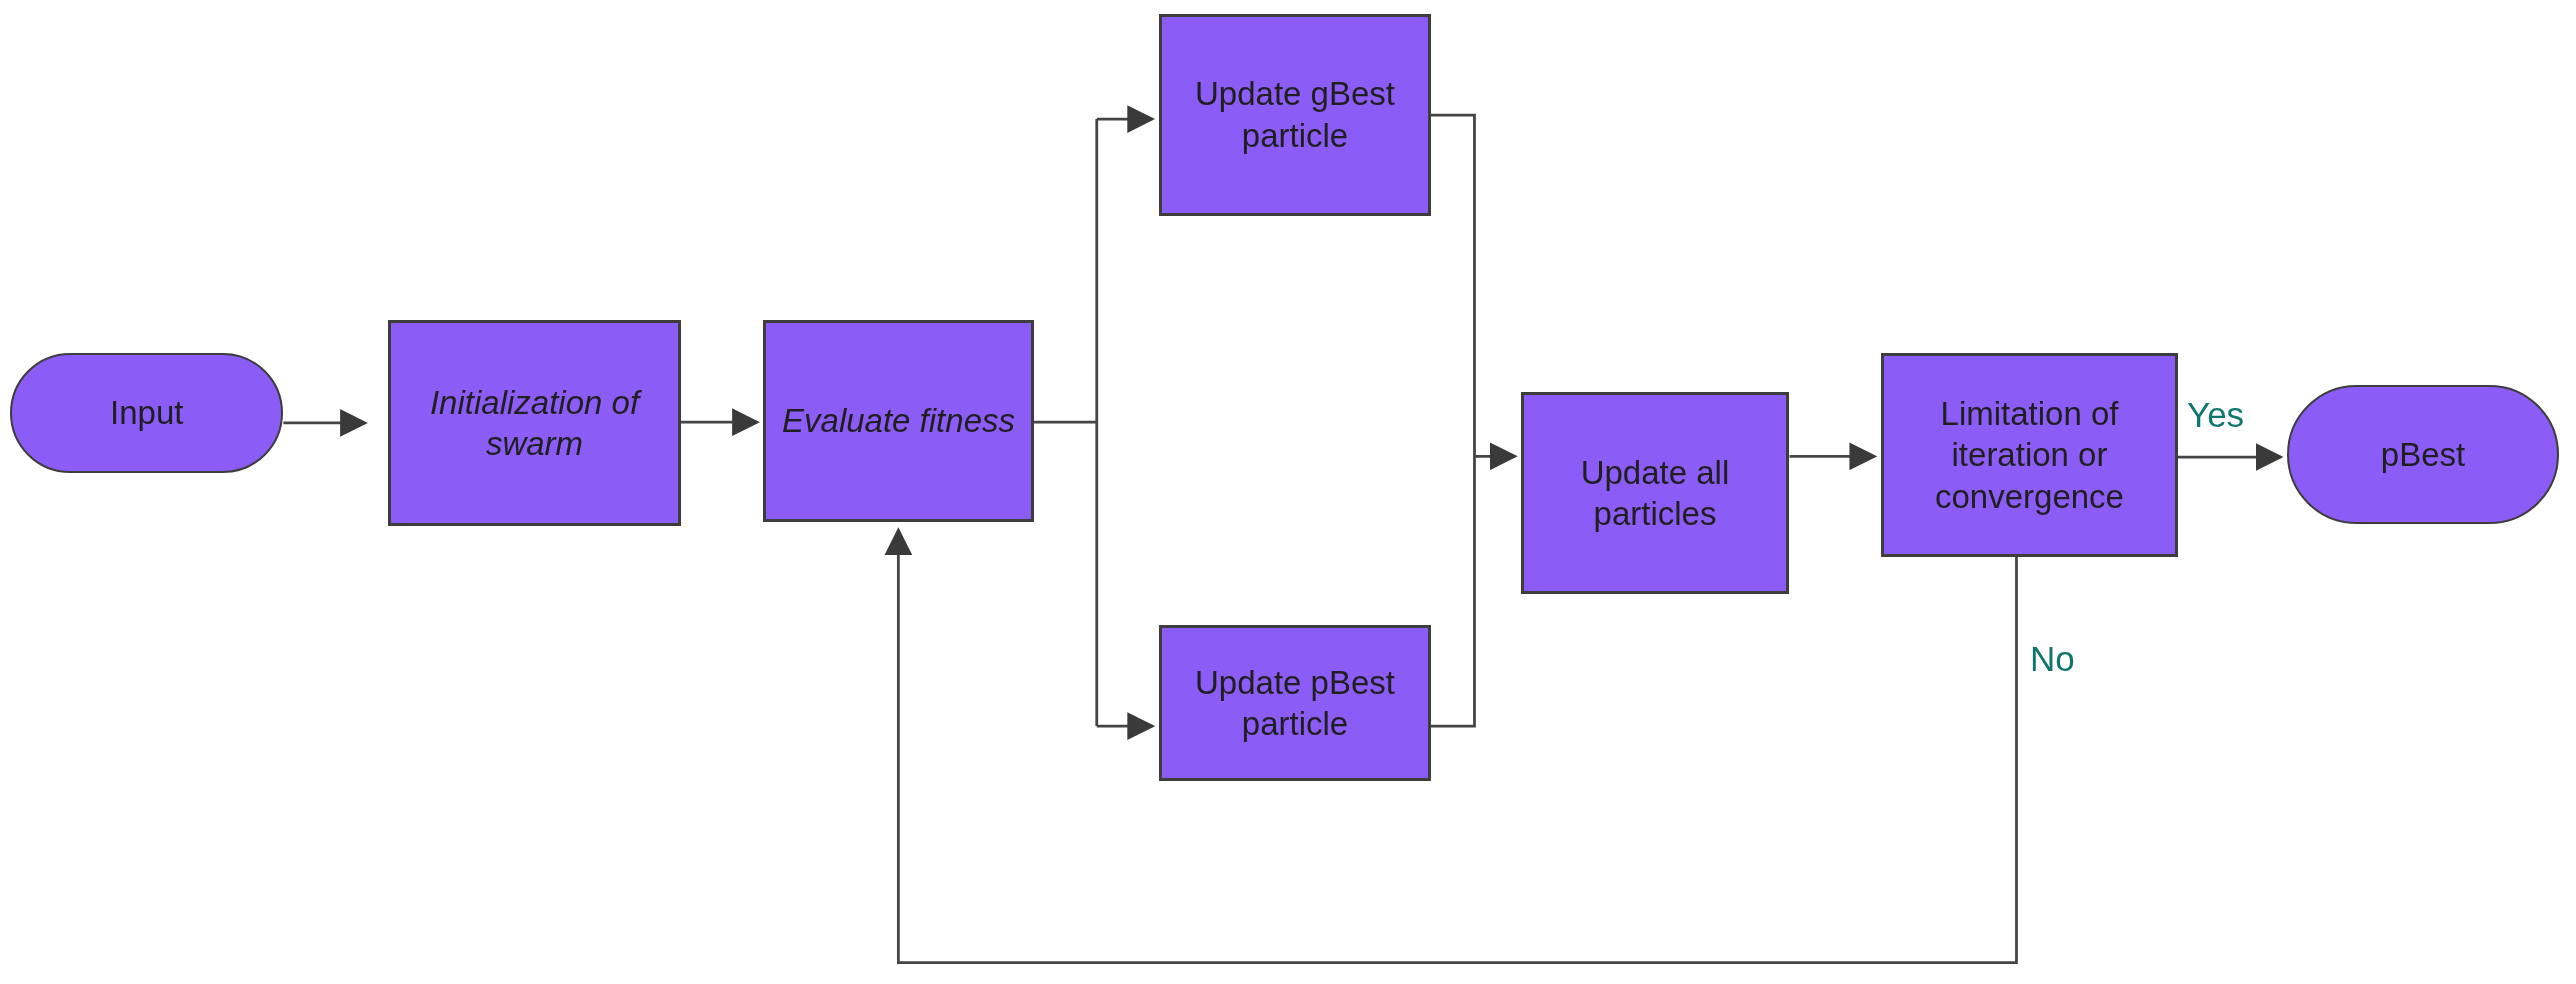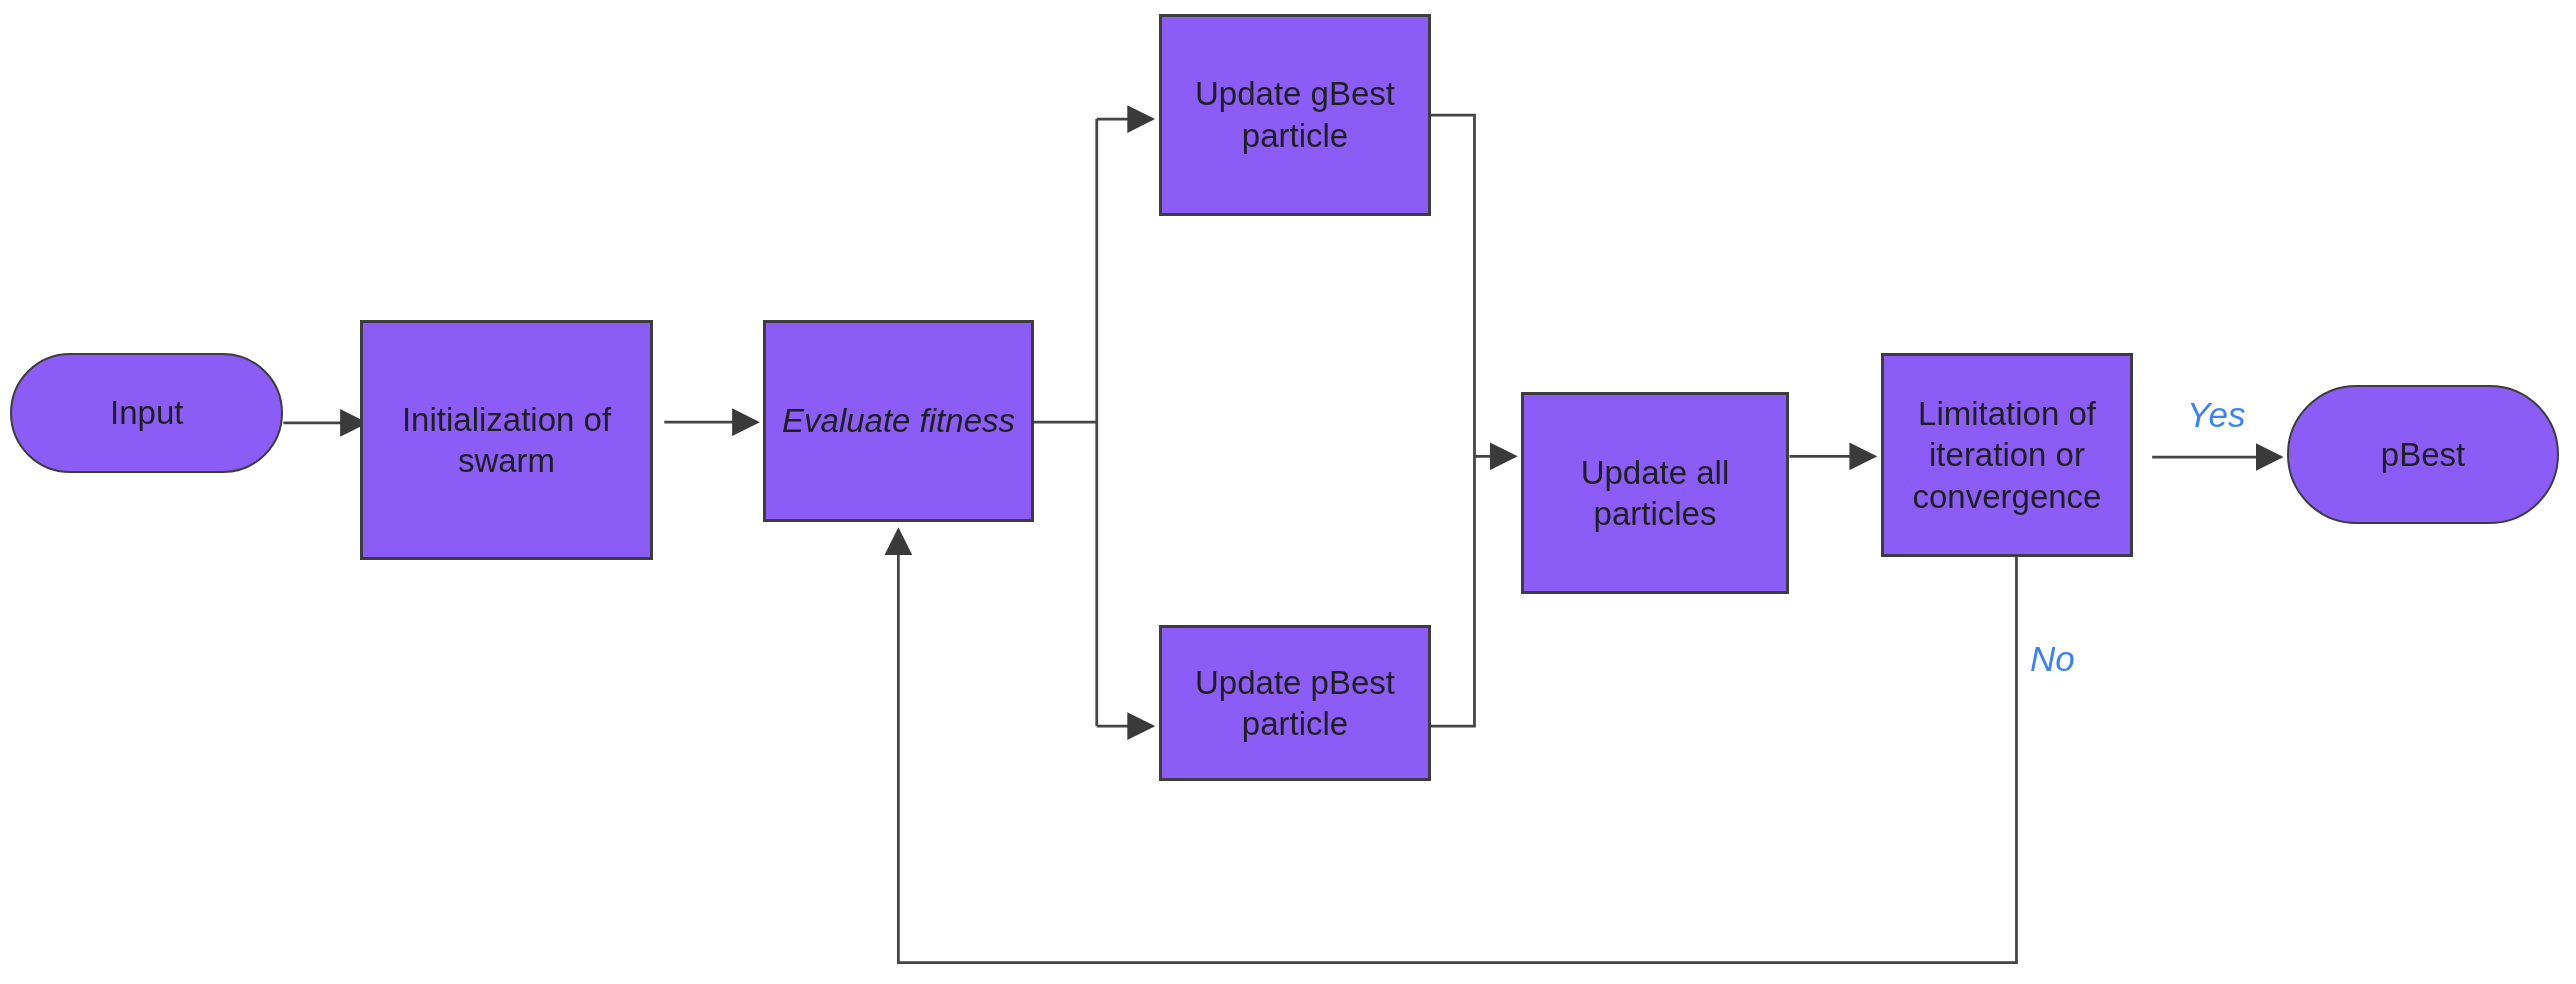--- a/index.html
+++ b/index.html
@@ -22,25 +22,24 @@
     align-items: center;
     justify-content: center;
     text-align: center;
     font-size: 33px;
     line-height: 1.25;
     padding: 4.8px 6.3px;
   }
   .stadium { border-radius: 95px; border-width: 2.4px; }
   .edge-label {
     position: absolute;
-    color: #3b82f6;
+    color: #0f766e;
     font-size: 35px;
     line-height: 1;
     white-space: nowrap;
-    font-style: italic;
   }
 </style>
 </head>
 <body>
 
 <div id="canvas">
 
   <svg id="wires" viewBox="0 0 3246 1240" xmlns="http://www.w3.org/2000/svg">
     <defs>
       <marker id="arrow" viewBox="0 0 10 10" refX="9" refY="5" markerWidth="10" markerHeight="10" orient="auto-start-reverse">
@@ -59,41 +58,41 @@
       <path d="M 2255 575 L 2362 575" marker-end="url(#arrow)"></path>
       <path d="M 2712 576 L 2874 576" marker-end="url(#arrow)"></path>
       <path d="M 2541 702 L 2541 1213 L 1132 1213 L 1132 668" marker-end="url(#arrow)"></path>
     </g>
   </svg>
 
   <div class="node stadium" style="left:10.3px; top:353px; width:273px; height:120px;">
     <span>Input</span>
   </div>
 
-  <div class="node" style="left:360px; top:320px; width:293px; height:240px;">
+  <div class="node" style="left:388px; top:320px; width:293px; height:206px;font-style:italic;">
     <span>Initialization of swarm</span>
   </div>
 
   <div class="node" style="left:763px; top:320px; width:271px; height:202px;font-style:italic;">
     <span>Evaluate fitness</span>
   </div>
 
   <div class="node" style="left:1159px; top:13.5px; width:272px; height:202px;">
     <span>Update gBest particle</span>
   </div>
 
   <div class="node" style="left:1159px; top:625px; width:272px; height:156px;">
     <span>Update pBest particle</span>
   </div>
 
   <div class="node" style="left:1521px; top:355px; width:268px; height:202px;margin-top:37px;">
     <span>Update all particles</span>
   </div>
 
-  <div class="node" style="left:1881px; top:353px; width:252px; height:204px;">
+  <div class="node" style="left:1881px; top:353px; width:297px; height:204px;">
     <span>Limitation of iteration or convergence</span>
   </div>
 
   <div class="node stadium" style="left:2287px; top:385px; width:272px; height:139px;">
     <span>pBest</span>
   </div>
 
   <span class="edge-label" style="left:2187px; top:397px;">Yes</span>
 
   <span class="edge-label" style="left:2030px; top:641px;">No</span>

